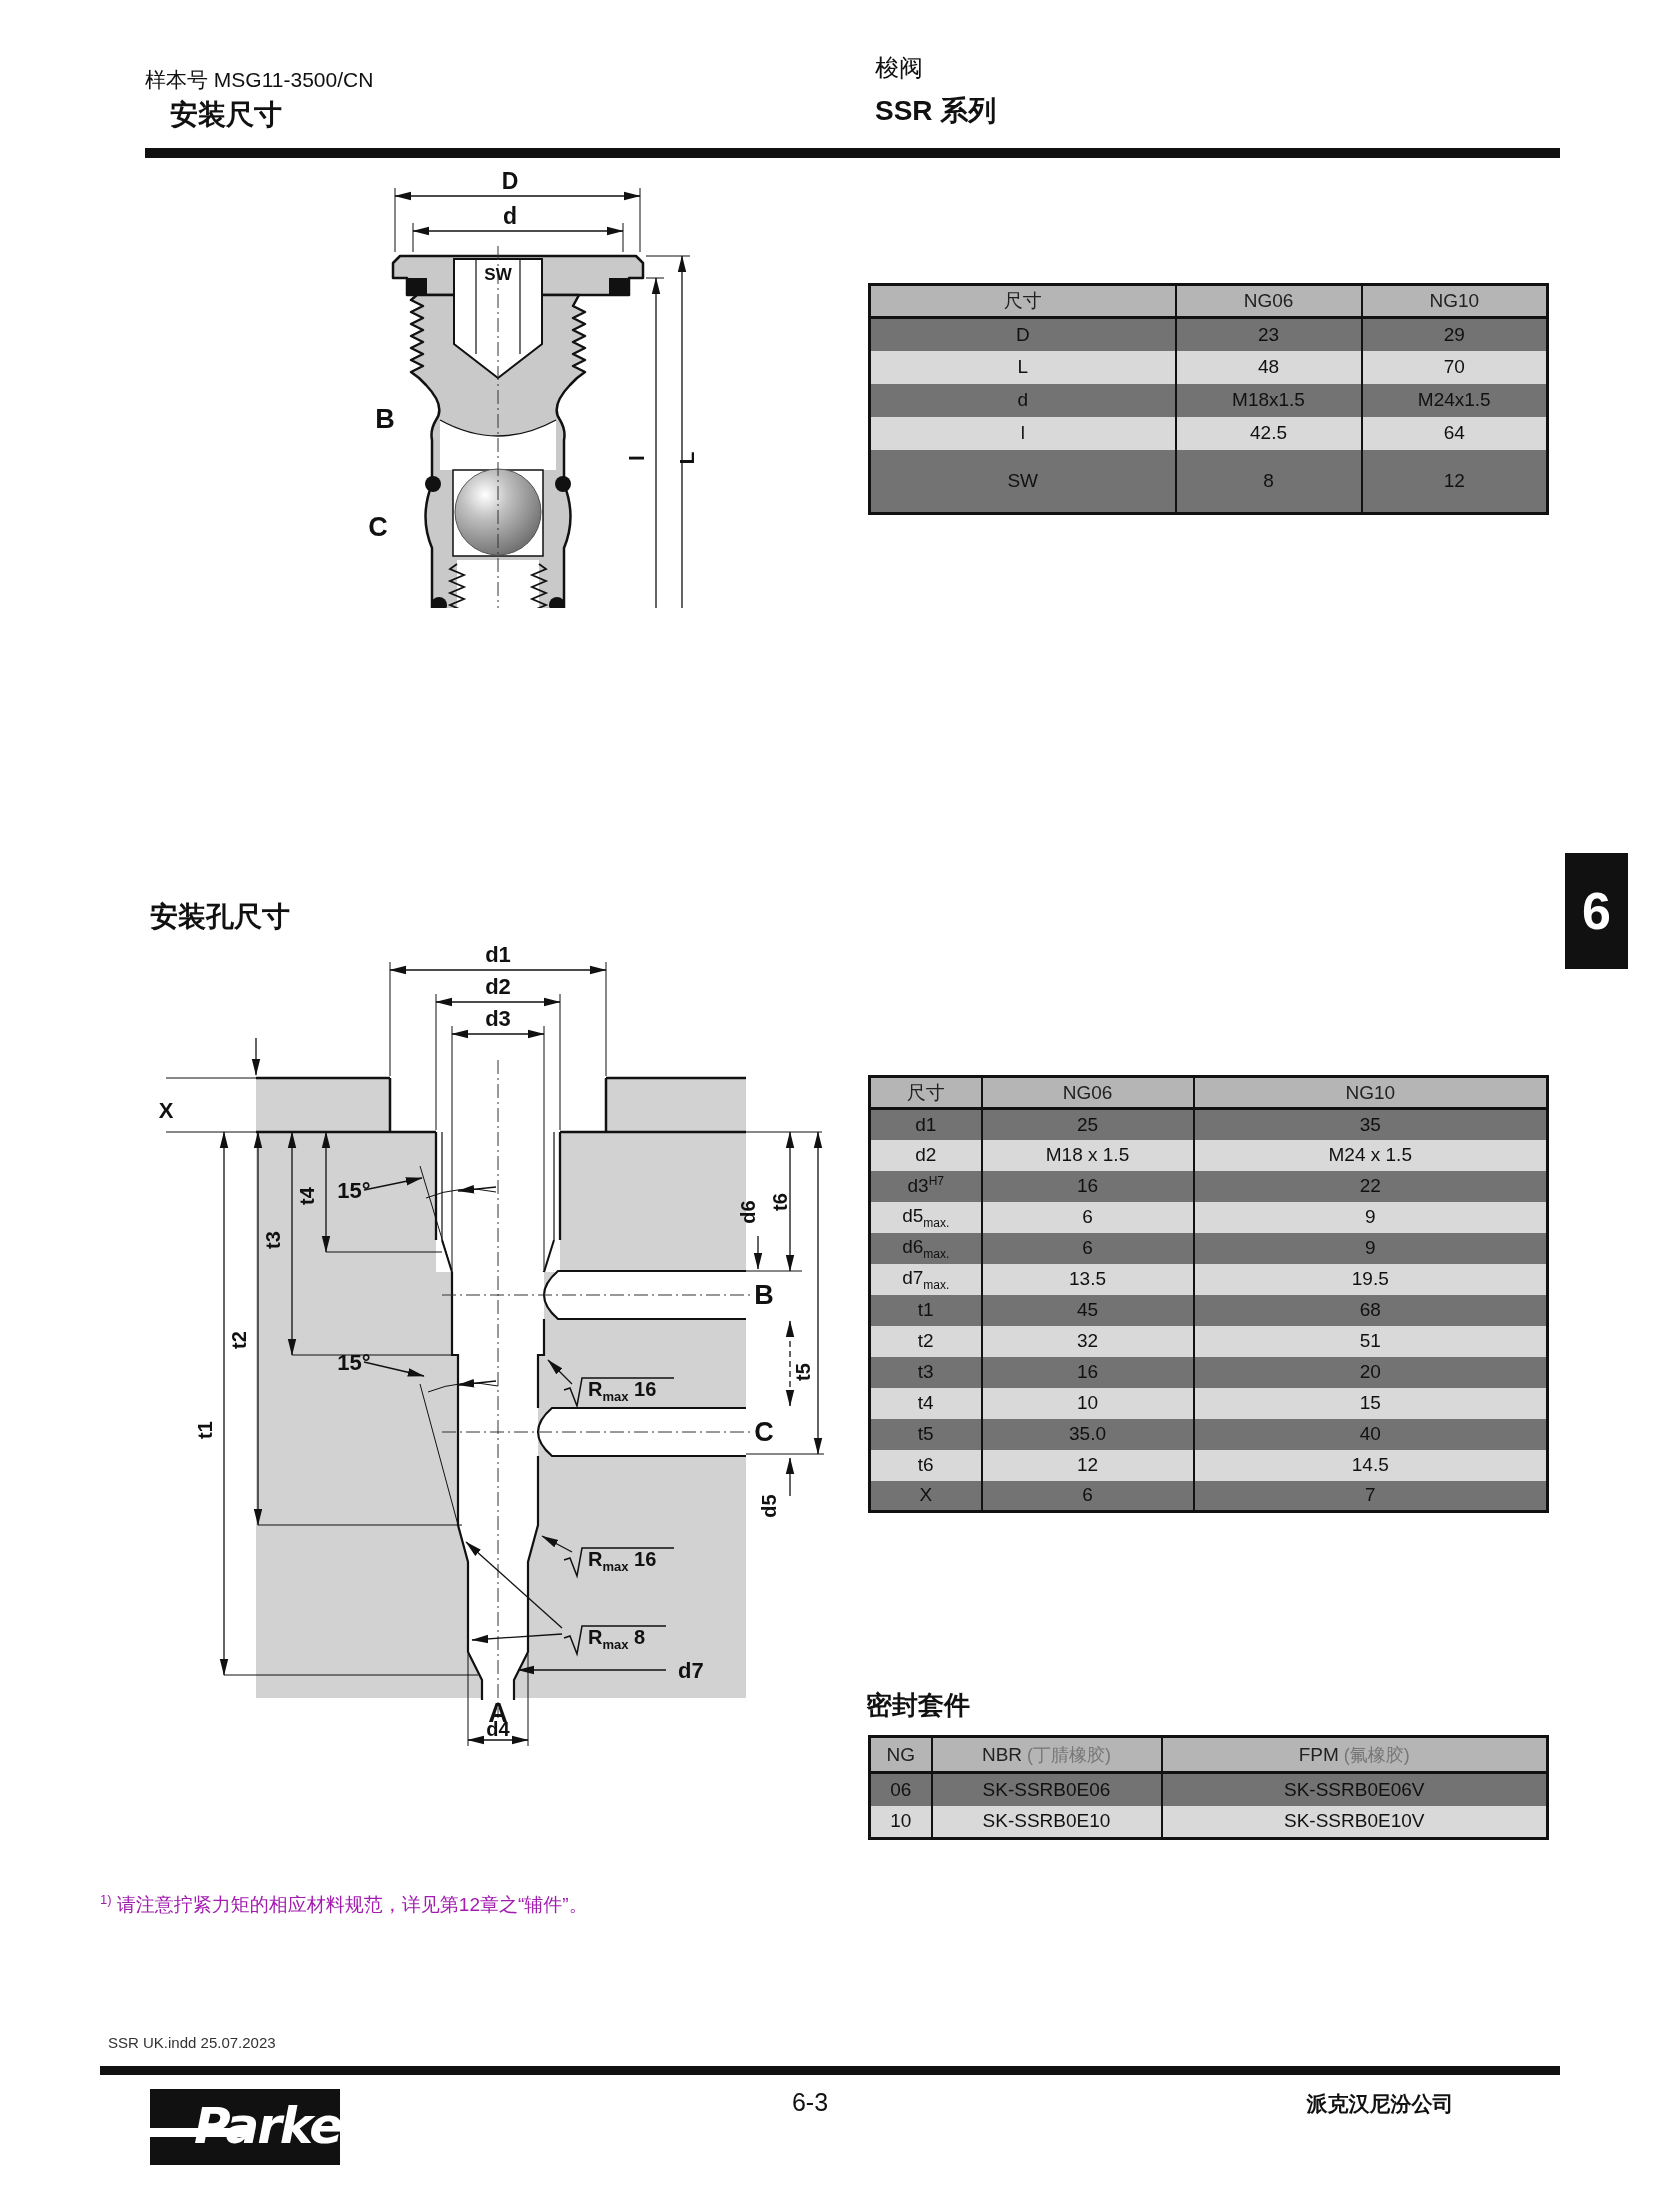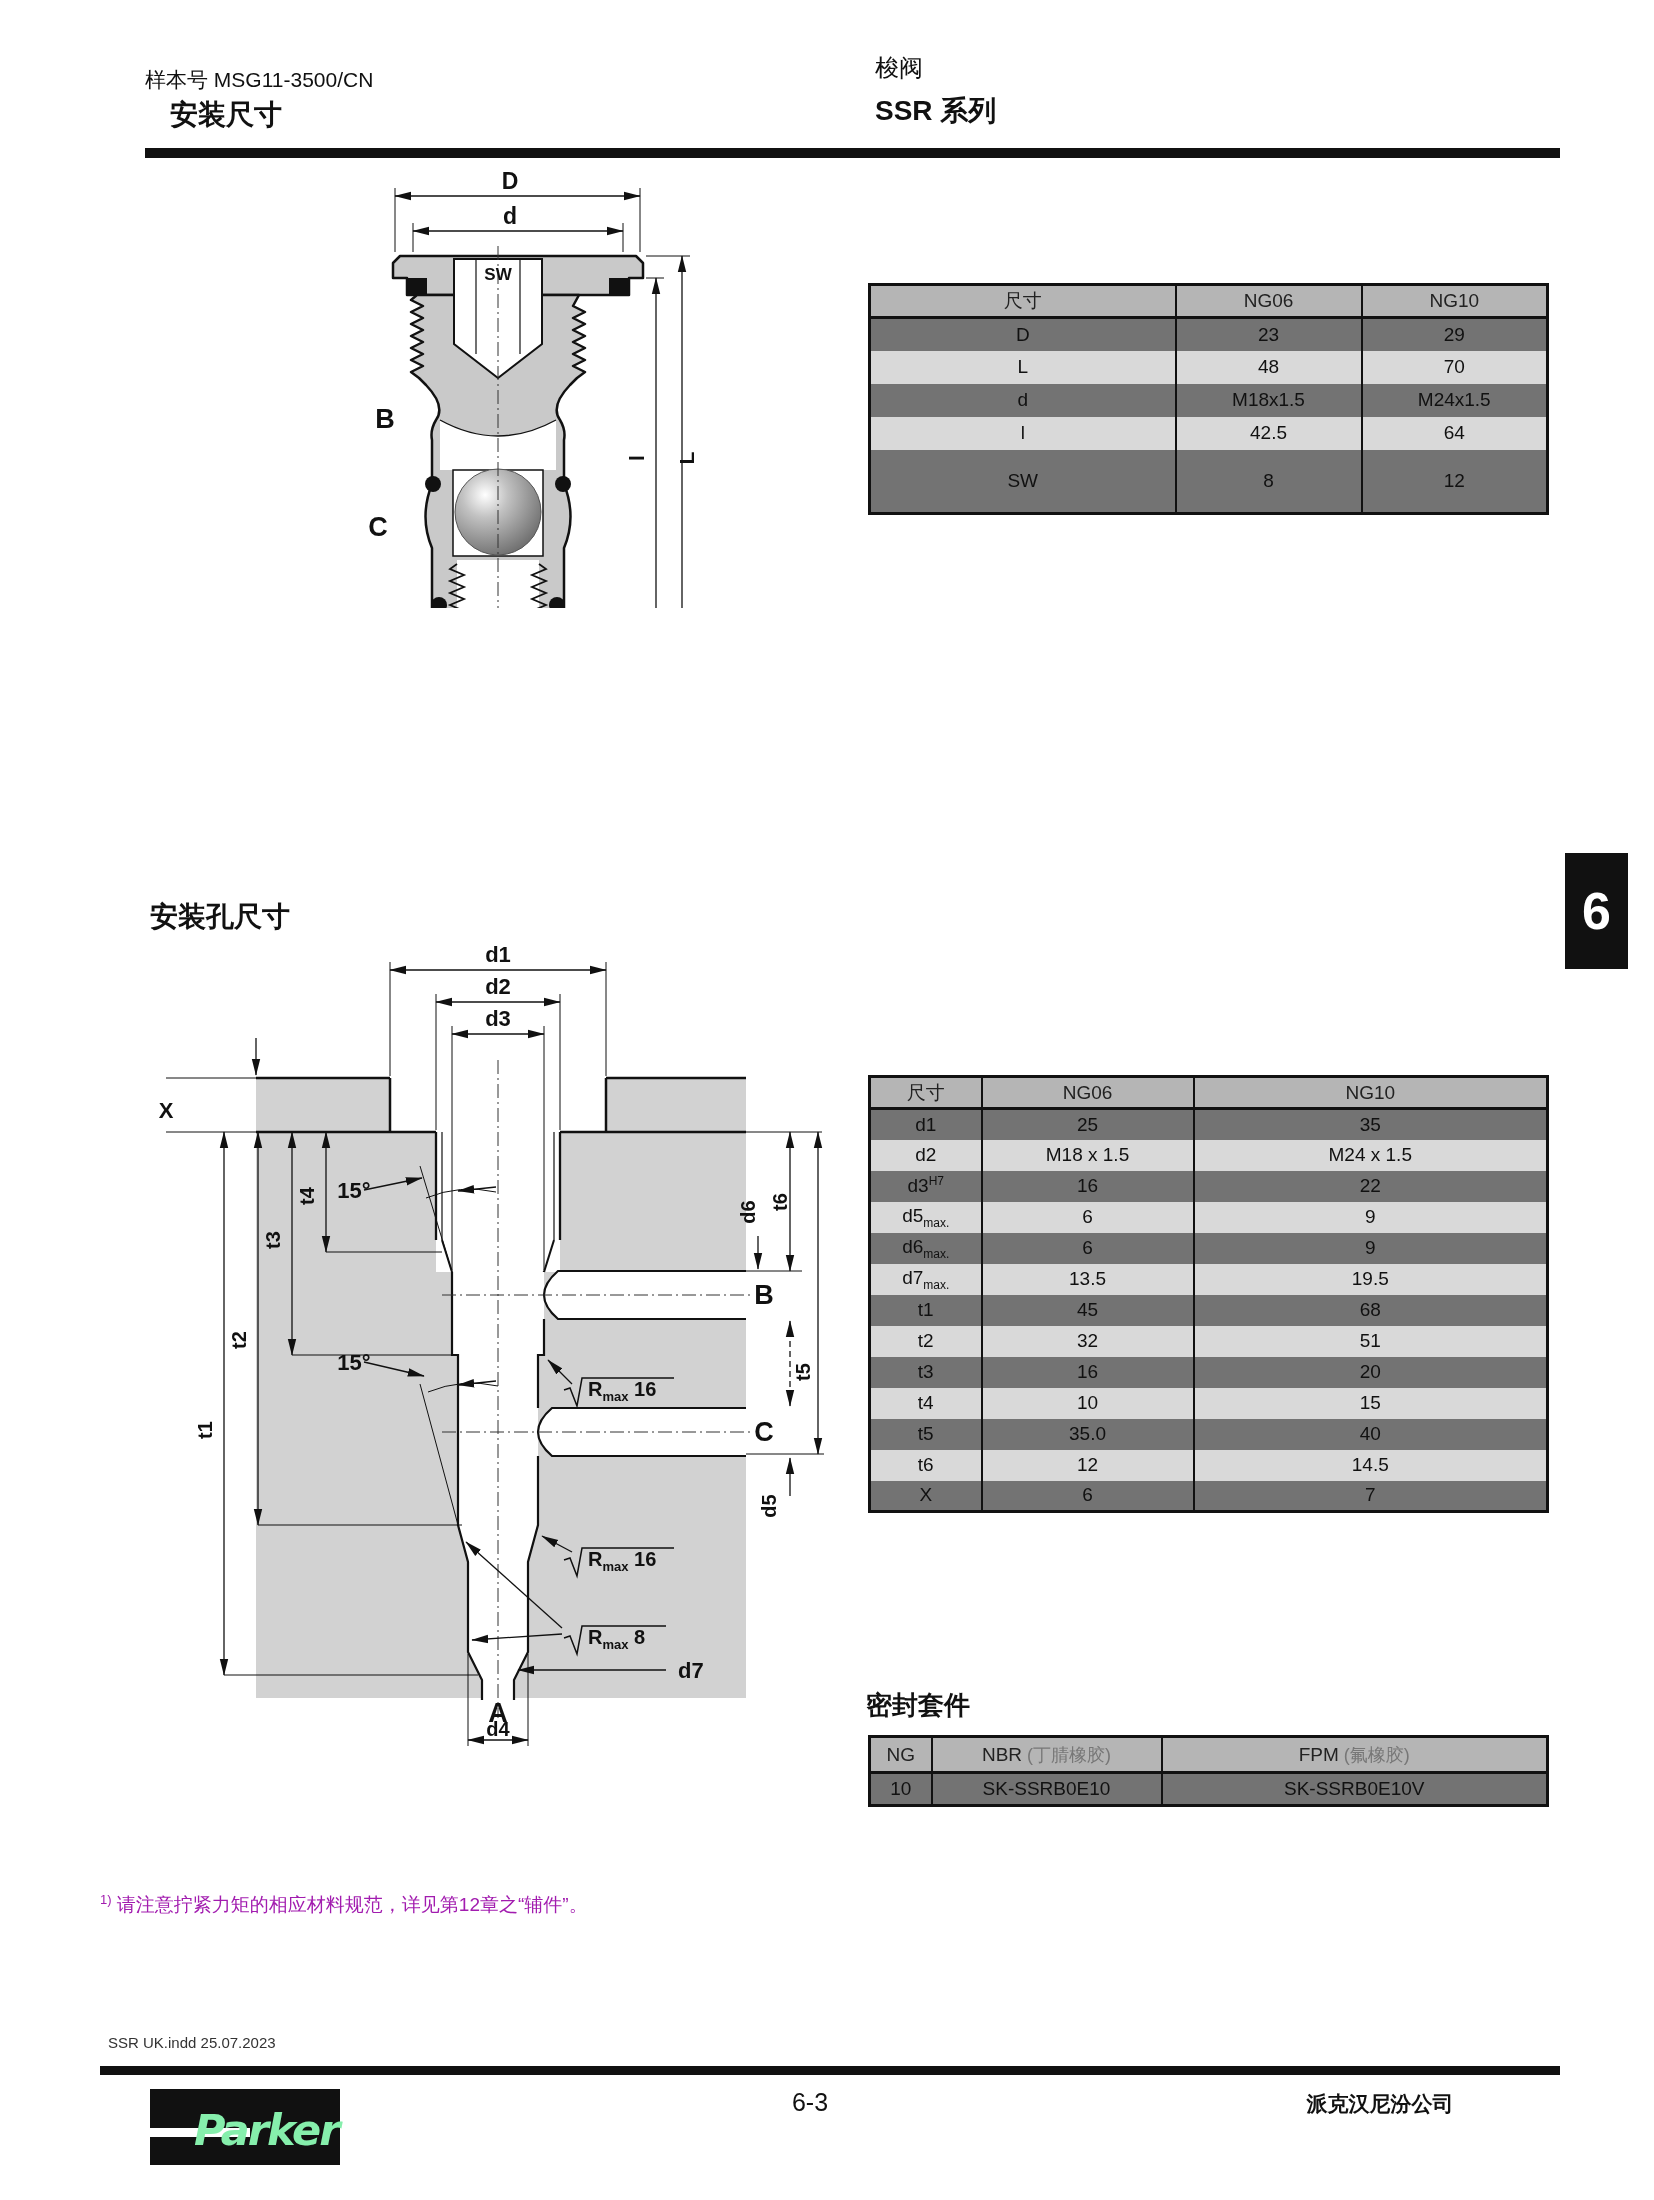--- a/index.html
+++ b/index.html
@@ -33,22 +33,22 @@
   #seal-table thead tr{height:36px;}
   #seal-table tbody tr{height:33px;}
   .hdr-note{color:#777;font-size:18px;}
 
   .footnote{left:100px;top:1892px;font-size:19px;color:#a21caf;}
   .footnote sup{font-size:13px;}
   .print-info{left:108px;top:2034px;font-size:15px;color:#333;}
   .rule-bottom{left:100px;top:2066px;width:1460px;height:9px;background:#111;}
   .parker{left:150px;top:2089px;width:190px;height:76px;background:#111;}
   .parker .stripe{position:absolute;left:0;top:39px;width:100px;height:9px;background:#fff;}
-  .parker .word{position:absolute;left:44px;top:16px;color:#86efac;font-style:italic;font-weight:bold;
-                font-size:43px;letter-spacing:-2px;font-family:"DejaVu Sans",sans-serif;}
+  .parker .word{position:absolute;left:44px;top:8px;color:#ffffff;font-style:italic;font-weight:bold;
+                font-size:50px;letter-spacing:-2px;font-family:"DejaVu Sans",sans-serif;}
   .page-num{left:740px;top:2088px;width:140px;text-align:center;font-size:25px;}
   .company{left:1200px;top:2090px;width:360px;text-align:center;font-size:21px;font-weight:bold;}
   .chapter-tab{left:1565px;top:853px;width:63px;height:116px;background:#111;color:#fff;
                display:flex;align-items:center;justify-content:center;font-size:52px;font-weight:bold;}
   svg text{font-family:"Liberation Sans",sans-serif;fill:#111;}
 </style>
 </head>
 <body>
 
 <div class="page">
@@ -382,20 +382,25 @@
       </colgroup>
   <thead>
         <tr>
           <th>NG</th>
           <th>NBR<span class="hdr-note"> (丁腈橡胶)</span></th>
           <th>FPM<span class="hdr-note"> (氟橡胶)</span></th>
         </tr>
       </thead>
       <tbody>
         <tr>
+          <td>06</td>
+          <td>SK-SSRB0E06</td>
+          <td>SK-SSRB0E06V</td>
+        </tr>
+        <tr>
           <td>10</td>
           <td>SK-SSRB0E10</td>
           <td>SK-SSRB0E10V</td>
         </tr>
       </tbody>
     </table>
 
   <div class="abs footnote">
     <sup>1)</sup><span> 请注意拧紧力矩的相应材料规范，详见第12章之“辅件”。</span>
   </div>

